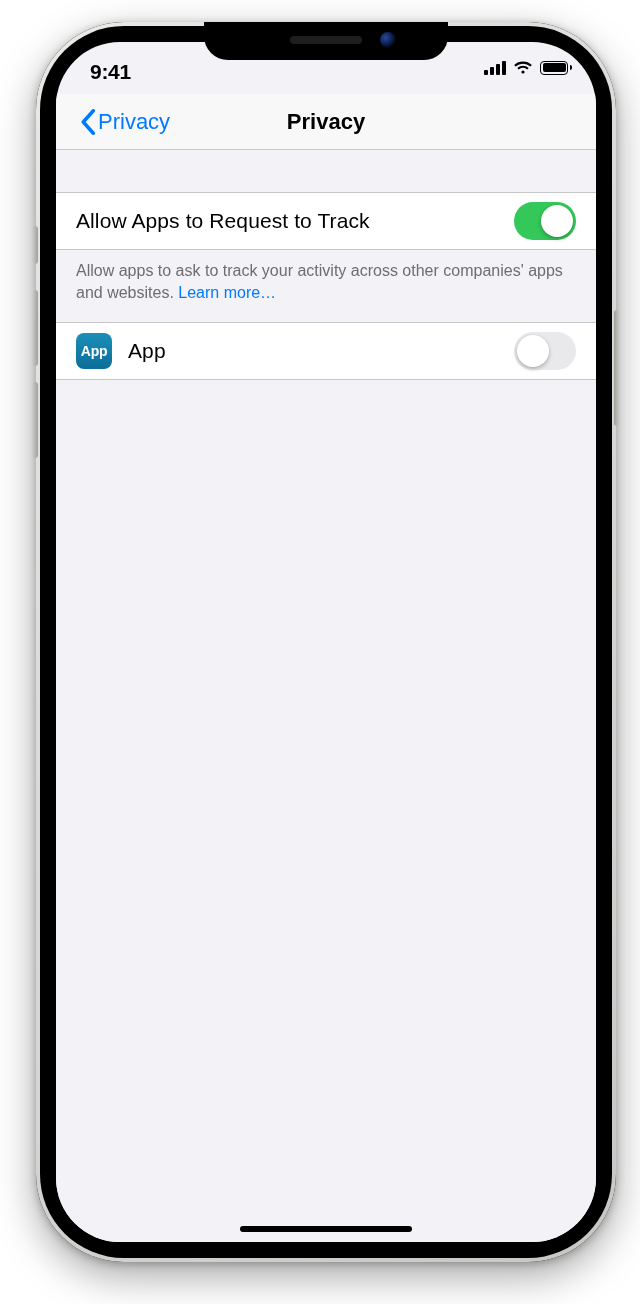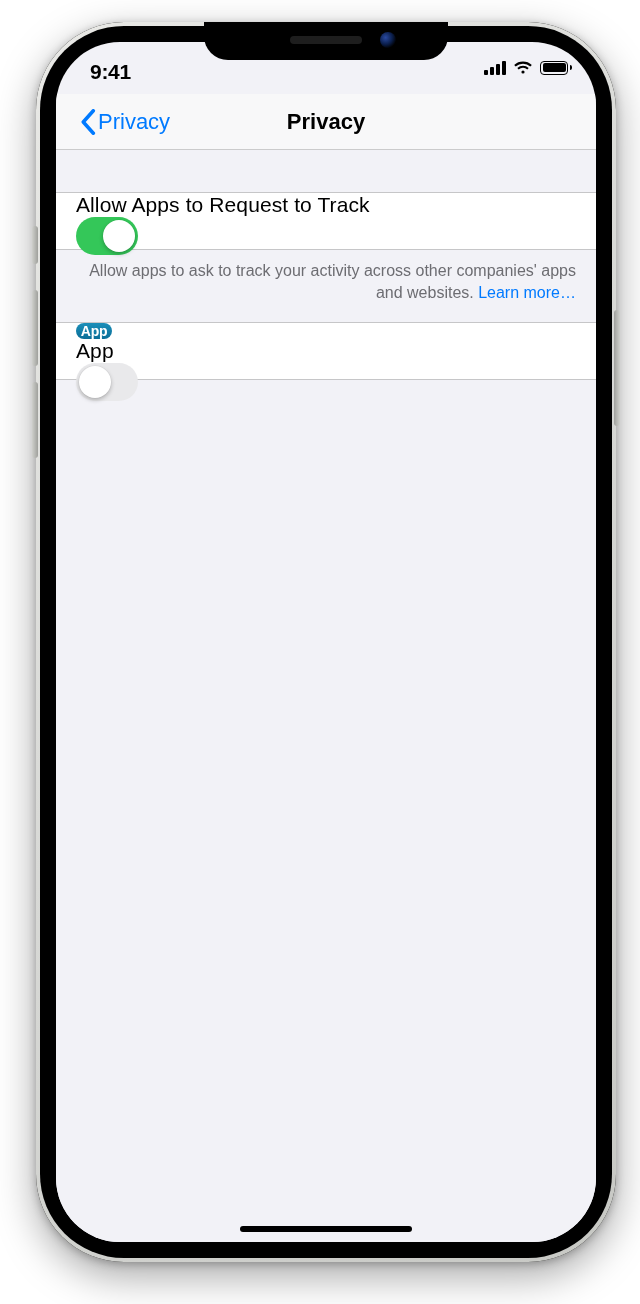--- a/index.html
+++ b/index.html
@@ -59,24 +59,24 @@
     .back{position:absolute;left:24px;top:0;height:56px;display:flex;align-items:center;color:#007aff;gap:2px;}
     .back svg{width:16px;height:26px;}
     .back-text{font-size:22px;font-weight:400;}
     .nav-title{position:absolute;left:0;right:0;top:0;height:56px;display:flex;align-items:center;justify-content:center;font-size:22px;font-weight:600;color:#000;}
 
     
     .content{position:absolute;top:108px;left:0;right:0;bottom:0;background:#f2f2f7;}
 
     .group-spacer{height:42px;}
 
-    .row{display:flex;height:58px;padding:0 20px;background:#fff;border-top:0.7px solid #c6c6c8;border-bottom:0.7px solid #c6c6c8;flex-direction:column;}
+    .row{display:flex;align-items:center;height:58px;padding:0 20px;background:#fff;border-top:0.7px solid #c6c6c8;border-bottom:0.7px solid #c6c6c8;}
     .row .label{flex:1;font-size:21px;color:#000;letter-spacing:0.1px;}
 
-    .footer{padding:10px 20px 18px;font-size:16px;color:#6d6d72;line-height:1.38;text-align:right;}
+    .footer{padding:10px 20px 18px;font-size:16px;color:#6d6d72;line-height:1.38;}
     .footer a{color:#007aff;text-decoration:none;}
 
     .toggle{position:relative;width:62px;height:38px;border-radius:19px;flex:0 0 auto;}
     .toggle.on{background:#34c759;}
     .toggle.off{background:#e9e9eb;}
     .thumb{position:absolute;top:3px;width:32px;height:32px;border-radius:50%;background:#fff;box-shadow:0 2px 4px rgba(0,0,0,0.25),0 0 0 0.5px rgba(0,0,0,0.04);}    
     .toggle.on .thumb{right:3px;}
     .toggle.off .thumb{left:3px;}
 
     .app-icon{width:36px;height:36px;border-radius:8px;background:linear-gradient(180deg,#1b8fb9 0%,#0b6e98 100%);display:flex;align-items:center;justify-content:center;color:#fff;font-weight:700;font-size:14px;margin-right:16px;letter-spacing:-0.3px;}

